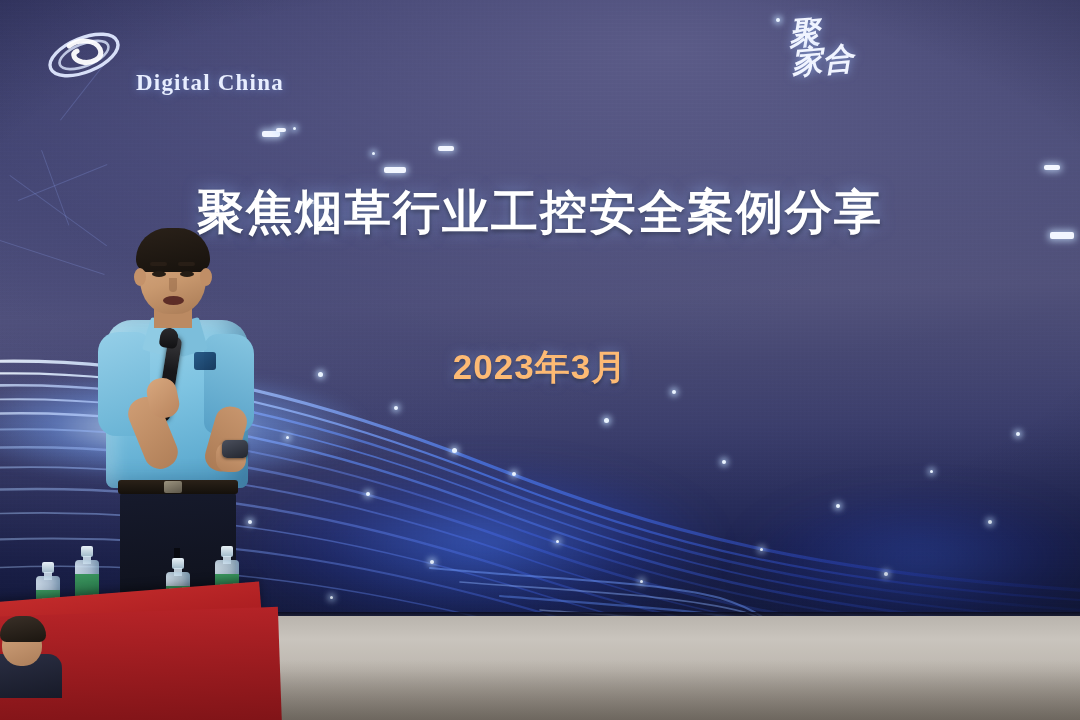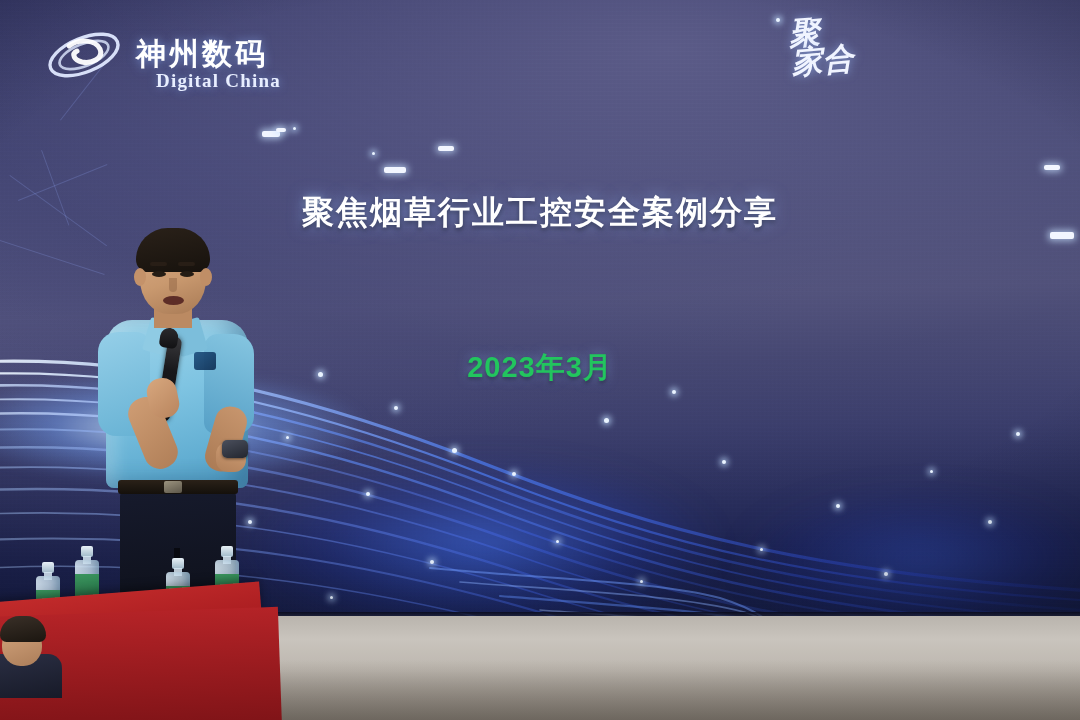--- a/index.html
+++ b/index.html
@@ -53,48 +53,47 @@
   }
 
   
   .particle{position:absolute;border-radius:50%;background:#eaf4ff;box-shadow:0 0 6px 2px rgba(190,220,255,.85);}
   .streak{position:absolute;background:#f2f6ff;border-radius:2px;box-shadow:0 0 7px 2px rgba(200,225,255,.7);}
   .netline{position:absolute;background:rgba(150,175,255,.22);transform-origin:0 0;}
 
   
   .slide-title{
     position:absolute;left:0;right:0;top:185px;text-align:center;
-    color:#ffffff;font-size:32px;line-height:54px;font-weight:700;
+    color:#ffffff;font-size:47px;line-height:54px;font-weight:700;
     letter-spacing:2px;
     text-shadow:0 0 16px rgba(150,185,255,.55), 0 2px 5px rgba(0,0,0,.55);
     white-space:nowrap;
   }
   .slide-date{
     position:absolute;left:0;right:0;top:350px;text-align:center;
-    color:#22c55e;font-size:29px;line-height:34px;font-weight:700;letter-spacing:1px;
+    color:#fdba74;font-size:35px;line-height:34px;font-weight:700;letter-spacing:1px;
     text-shadow:0 0 12px rgba(150,185,255,.5), 0 2px 4px rgba(0,0,0,.5);
   }
   .slide-company{
     position:absolute;left:0;right:0;top:455px;text-align:center;
     color:#ffffff;font-size:31px;line-height:40px;font-weight:700;letter-spacing:1px;
     text-shadow:0 0 14px rgba(160,195,255,.55), 0 2px 5px rgba(0,0,0,.5);
   }
 
   
   .brand-left{position:absolute;left:44px;top:18px;width:270px;height:78px;}
   .brand-mark{position:absolute;left:0;top:6px;width:80px;height:62px;}
   .brand-cn{
     position:absolute;left:92px;top:16px;color:#ffffff;font-size:30px;font-weight:700;
     letter-spacing:3px;text-shadow:0 0 10px rgba(140,180,255,.6);
   }
   .brand-en{
-    position:absolute;left:92px;top:52px;color:#e8eeff;font-size:19px;font-weight:700;
+    position:absolute;left:92px;top:52px;color:#e8eeff;font-size:23px;font-weight:700;
     letter-spacing:1.2px;font-family:"Liberation Serif","DejaVu Serif",serif;
     text-shadow:0 0 8px rgba(140,180,255,.5);
-    margin-left:20px;
   }
 
   
   .brand-right{position:absolute;right:22px;top:14px;width:275px;height:100px;}
   .brand-calli{
     position:absolute;right:138px;top:0px;width:130px;height:62px;
     color:#f0f4ff;font-size:31px;font-weight:700;line-height:29px;
     font-family:"Liberation Serif","DejaVu Serif",serif;
     letter-spacing:0px;text-align:left;
     transform:rotate(-5deg);
@@ -381,21 +380,20 @@
   <div class="brand-left">
     <div class="brand-mark">
       <svg width="80" height="62" viewBox="0 0 80 62" xmlns="http://www.w3.org/2000/svg">
         <g fill="none" stroke="#dfe8ff" stroke-linecap="round">
           <ellipse cx="40" cy="31" rx="36" ry="17" transform="rotate(-22 40 31)" stroke-width="3.4" opacity="0.95"></ellipse>
           <ellipse cx="40" cy="31" rx="26" ry="11" transform="rotate(-22 40 31)" stroke-width="2.6" opacity="0.8"></ellipse>
           <path d="M25,22 C35,14 52,16 56,25 C60,34 48,40 38,38 C30,36 27,30 33,27" stroke="#ffffff" stroke-width="5" opacity="0.95"></path>
         </g>
       </svg>
     </div>
-    <div class="brand-cn">神州数码</div>
     <div class="brand-en">Digital China</div>
   </div>
 
   <div class="brand-right">
     <div class="brand-calli">
       <i>聚</i><br>
       <i>家合</i>
     </div>
   </div>
 

